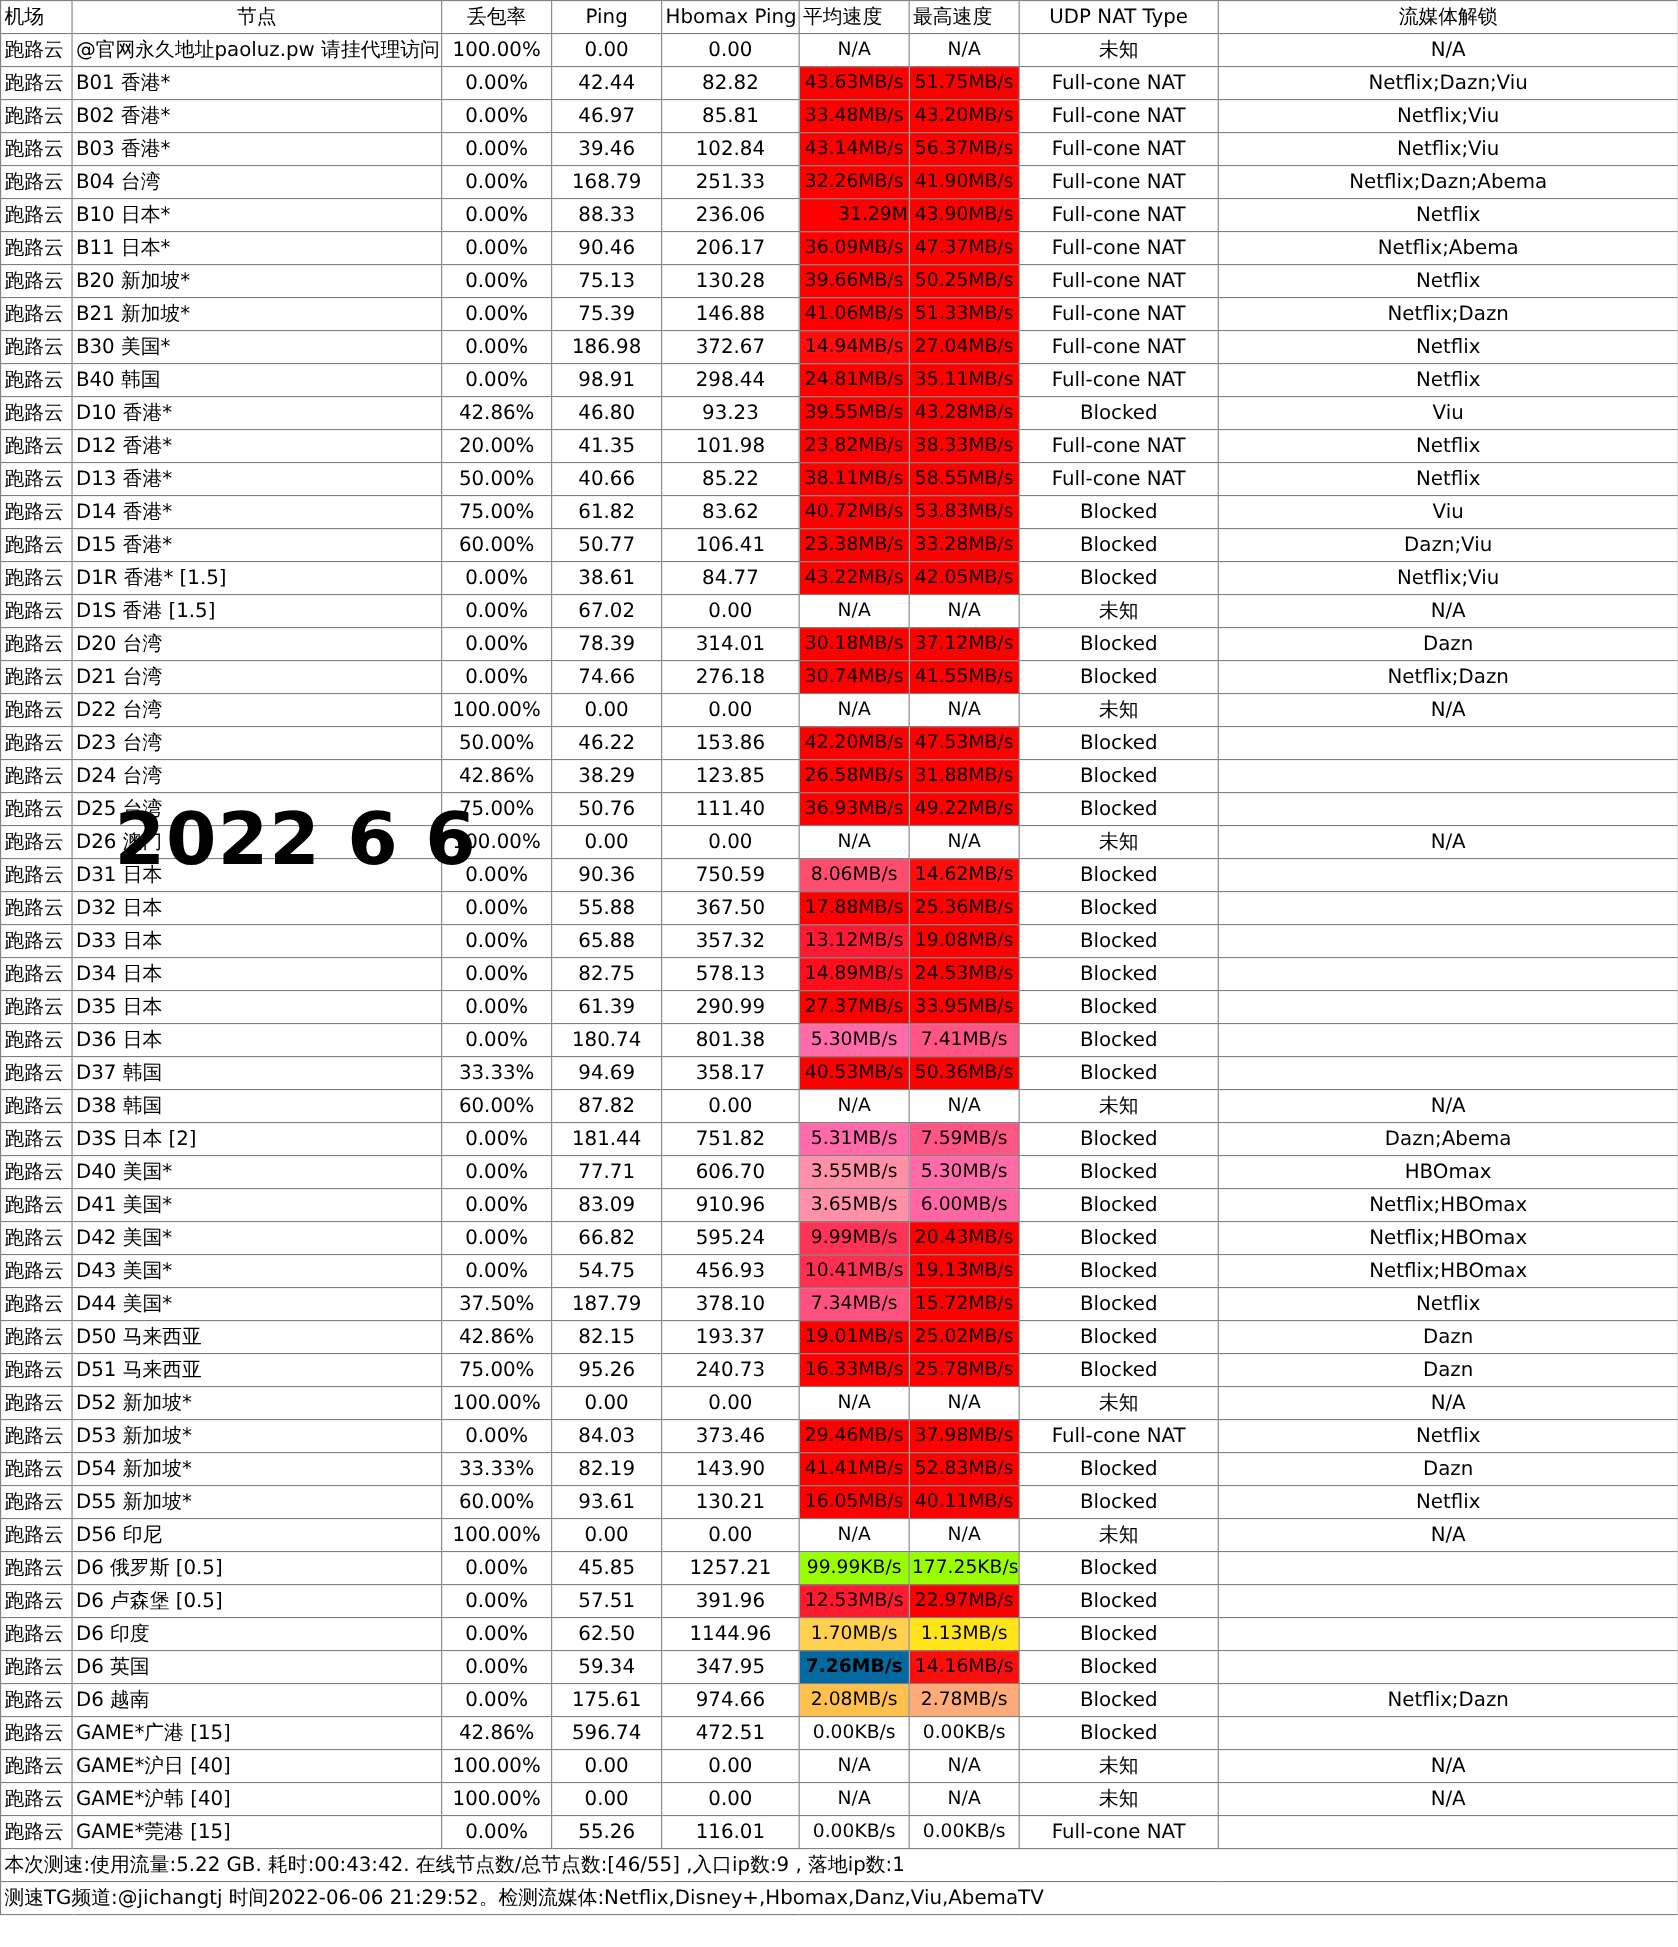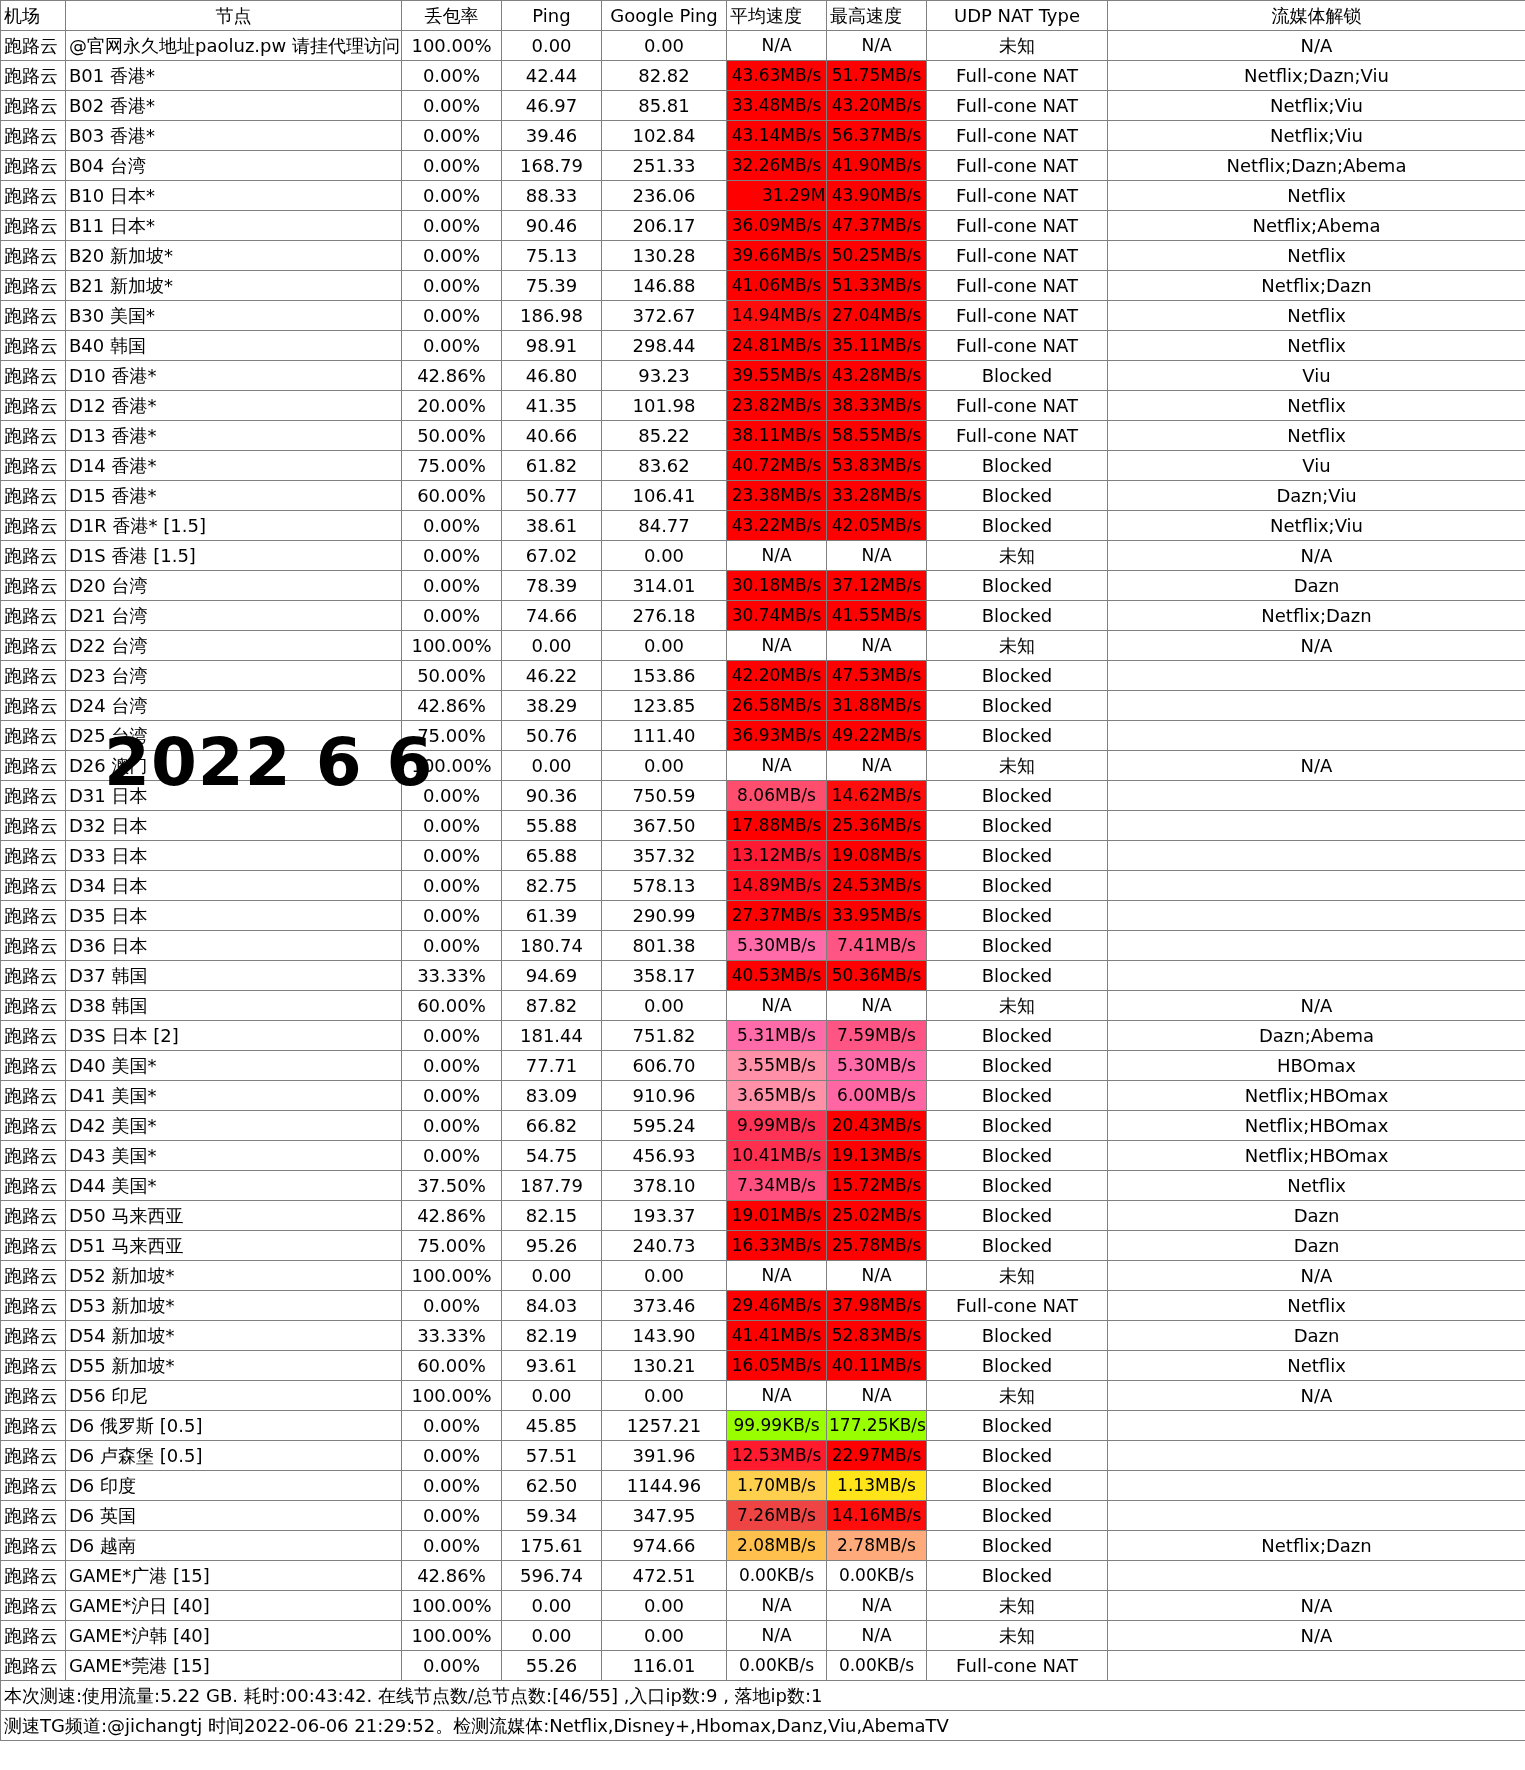--- a/index.html
+++ b/index.html
@@ -28,21 +28,21 @@
       <col style="width:100px">
       <col style="width:181px">
       <col style="width:418px">
   </colgroup>
   <thead>
     <tr>
       <td class="left">机场</td>
       <td>节点</td>
       <td>丢包率</td>
       <td>Ping</td>
-      <td>Google Ping</td>
+      <td>Hbomax Ping</td>
       <td class="left">平均速度</td>
       <td class="left">最高速度</td>
       <td>UDP NAT Type</td>
       <td>流媒体解锁</td>
     </tr>
   </thead>
   <tbody id="rows">
       <tr>
         <td class="left">跑路云</td>
         <td class="left">@官网永久地址paoluz.pw 请挂代理访问</td>
@@ -581,21 +581,21 @@
         <td class="speed" style="background: rgb(255, 228, 26);">1.13MB/s</td>
         <td>Blocked</td>
         <td></td>
       </tr>
       <tr>
         <td class="left">跑路云</td>
         <td class="left">D6 英国</td>
         <td>0.00%</td>
         <td>59.34</td>
         <td>347.95</td>
-        <td class="speed" style="background: #ef4444;">7.26MB/s</td>
+        <td class="speed" style="background: #0369a1; font-weight: bold;">7.26MB/s</td>
         <td class="speed" style="background: rgb(255, 13, 13);">14.16MB/s</td>
         <td>Blocked</td>
         <td></td>
       </tr>
       <tr>
         <td class="left">跑路云</td>
         <td class="left">D6 越南</td>
         <td>0.00%</td>
         <td>175.61</td>
         <td>974.66</td>

